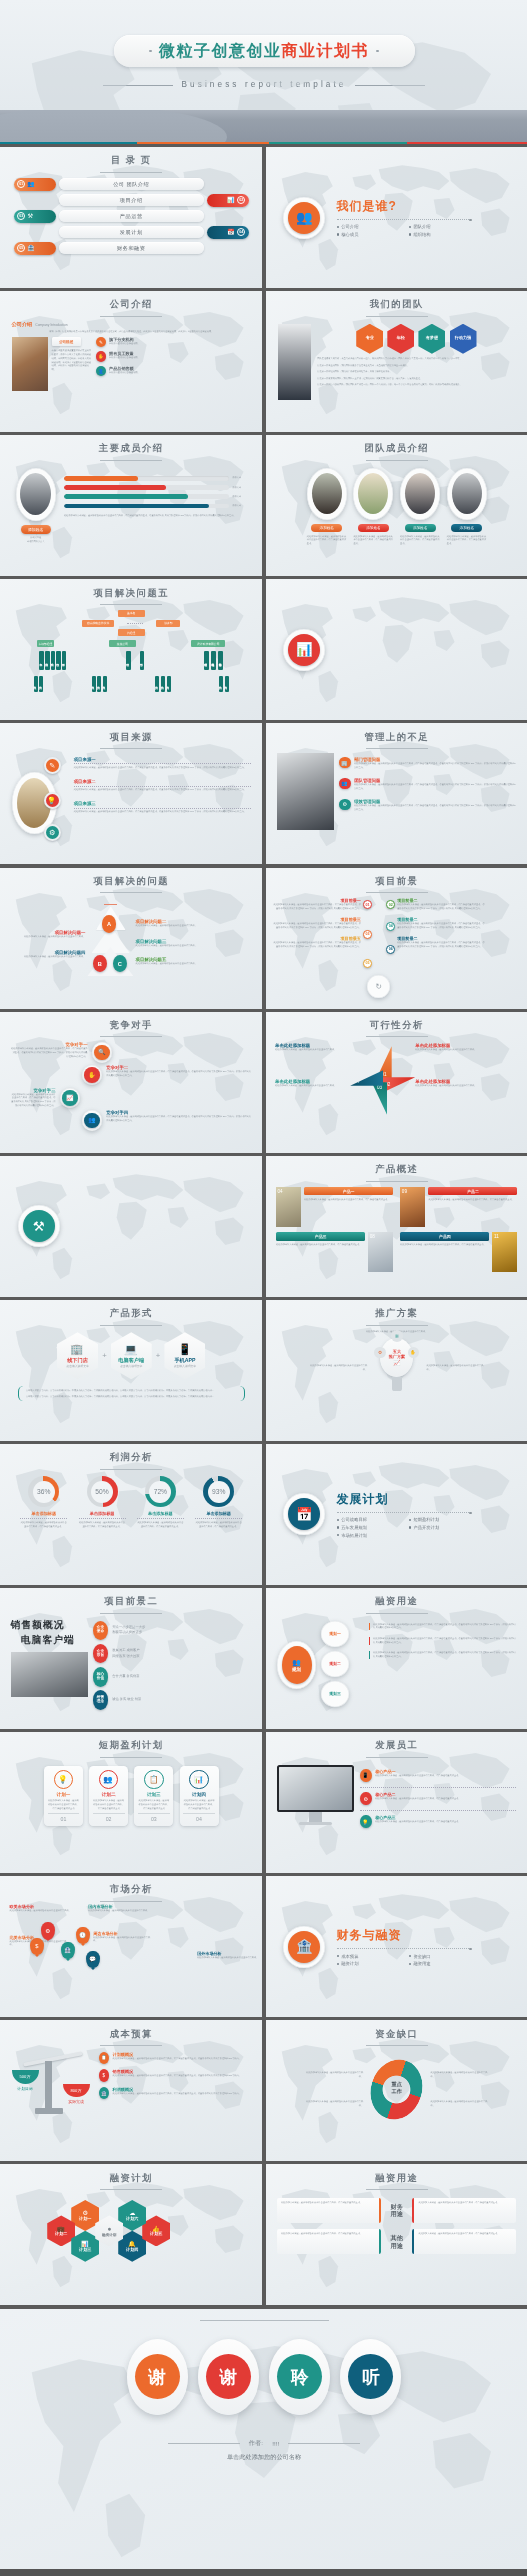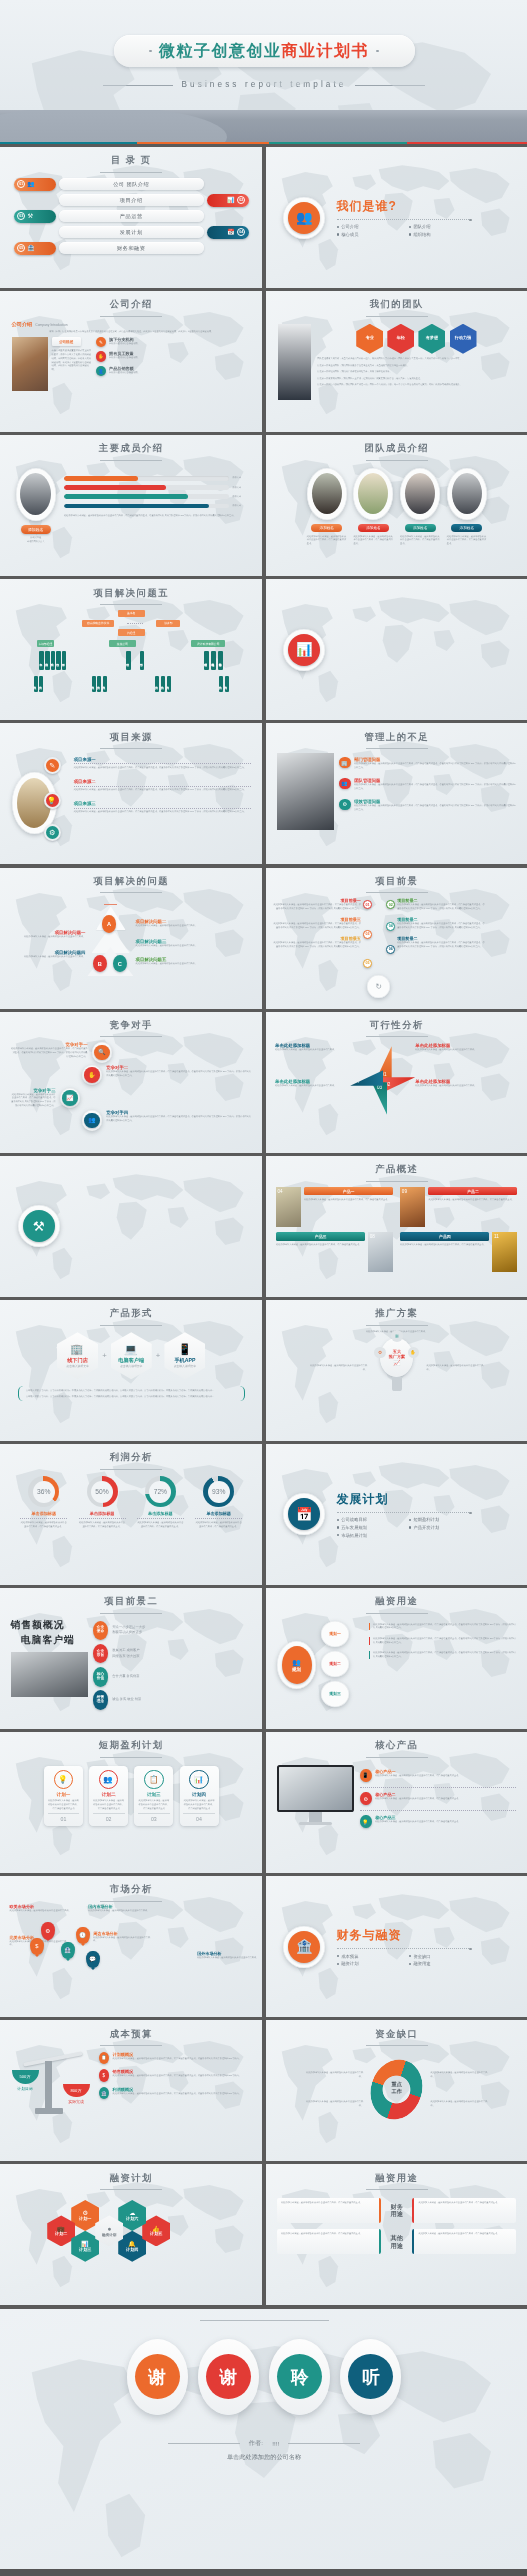--- a/index.html
+++ b/index.html
@@ -1070,21 +1070,21 @@
           <div style="height:0.5px;background:#d2d8dc;margin:2.6px 0"></div>
           <div style="font-size:5.2px;color:#9aa3aa">04</div>
           </div>
       </div>
     </div>
 
     <div class="slide">
       <svg class="worldmap" viewBox="0 0 1000 500" preserveAspectRatio="xMidYMid slice">
           <use href="#map"></use>
         </svg>
-      <div class="s-title">核心产品</div>
+      <div class="s-title">发展员工</div>
       <div class="s-rule"></div>
       <div class="rel" style="display:flex;padding:7.2px 11.3px 0;gap:6.2px">
         <div style="width:77px">
           <div style="width:77px;height:47px;border:2.1px solid #23262b;border-radius:2.6px;background:linear-gradient(150deg,#e4e8ea,#8f99a2)"></div>
           <div style="width:13.4px;height:10.3px;background:#b9c0c6;margin:0 auto"></div>
           <div style="width:33px;height:3.6px;background:#c6ccd1;border-radius:1.5px;margin:0 auto"></div>
         </div>
         <div style="flex:1;padding-top:4.1px">
           <div style="display:flex;gap:3.6px;margin-bottom:5.2px">
             <div class="badge" style="width:11.3px;height:13.4px;border-radius:50%;background:#ec6a2c;font-size:5.2px">📱</div>

